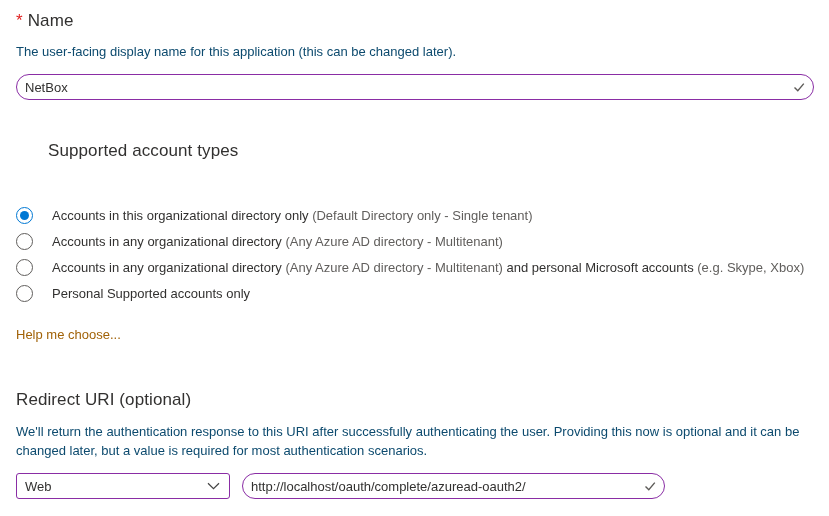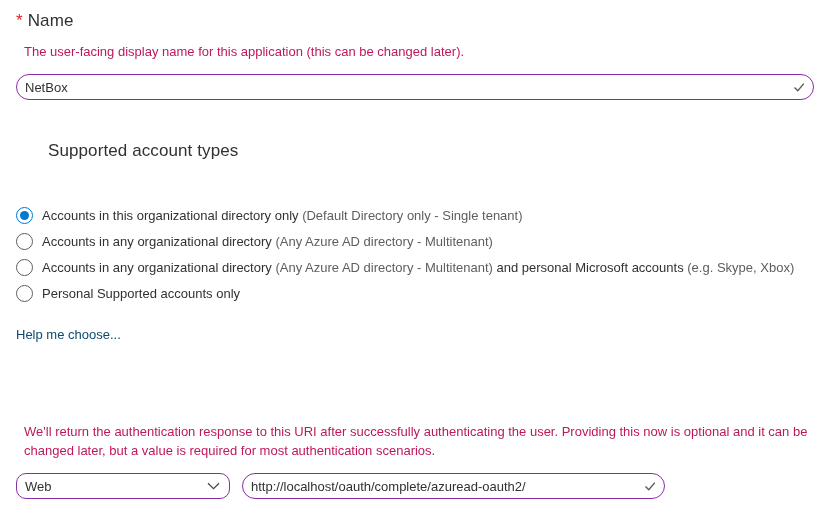--- a/index.html
+++ b/index.html
@@ -12,57 +12,57 @@
   .page{position:relative;width:699px;height:516px;background:#fff;}
 
   .section-title{
     position:absolute;left:16px;
     font-size:17px;font-weight:400;color:#323130;line-height:22px;
     letter-spacing:0.1px;
   }
   .required-star{color:#e02020;margin-right:5px;}
 
   .body-text{
-    position:absolute;left:24px;
-    font-size:13px;line-height:19px;color:#be185d;
+    position:absolute;left:16px;
+    font-size:13px;line-height:19px;color:#0c4a6e;
   }
 
   .input-wrap{position:absolute;box-sizing:border-box;}
   .text-input{
     box-sizing:border-box;width:100%;height:26px;
     border:1px solid #8a2da5;border-radius:13px;background:#fff;
     font-family:"Liberation Sans","DejaVu Sans",sans-serif;
     font-size:13px;color:#323130;padding:0 28px 0 8px;outline:none;
   }
   .input-affix{
     position:absolute;top:0;right:8px;height:26px;
     display:flex;align-items:center;pointer-events:none;
   }
   .input-affix svg{display:block;}
 
   .radio-group{position:absolute;left:16px;top:202px;}
-  .radio-row{display:flex;align-items:center;height:26px;cursor:pointer;}
+  .radio-row{display:flex;align-items:center;height:26px;cursor:pointer;gap:10px;}
   .radio{
     box-sizing:border-box;width:17px;height:17px;border-radius:50%;
     border:1px solid #605e5c;background:#fff;flex:0 0 auto;
     display:flex;align-items:center;justify-content:center;
   }
   .radio.selected{border-color:#0078d4;}
   .radio .dot{width:9px;height:9px;border-radius:50%;background:#0078d4;}
   .radio-label{margin-left:9px;font-size:13px;color:#323130;white-space:nowrap;}
   .radio-label .muted{color:#605e5c;}
 
   .link{
     position:absolute;left:16px;
-    font-size:13px;color:#0c4a6e;text-decoration:none;cursor:pointer;
+    font-size:13px;color:#a16207;text-decoration:none;cursor:pointer;
   }
 
   .select-box{
     position:absolute;box-sizing:border-box;height:26px;
-    border:1px solid #8a2da5;border-radius:10px;background:#fff;
+    border:1px solid #8a2da5;border-radius:3px;background:#fff;
     display:flex;align-items:center;cursor:pointer;
     font-size:13px;color:#323130;padding:0 30px 0 8px;
   }
   .select-box .chevron{
     position:absolute;right:9px;top:0;height:24px;
     display:flex;align-items:center;pointer-events:none;
   }
 </style>
 </head>
 <body>
@@ -103,20 +103,21 @@
         <span class="radio-label"><span>Accounts in any organizational directory </span><span class="muted">(Any Azure AD directory - Multitenant)</span><span> and personal Microsoft accounts </span><span class="muted">(e.g. Skype, Xbox)</span></span>
       </div>
       <div class="radio-row">
         <span class="radio"></span>
         <span class="radio-label"><span>Personal Supported accounts only</span></span>
       </div>
     </div>
 
   <a class="link" style="top:327px;" href="#">Help me choose...</a>
 
+  <div class="section-title" style="top:389px;">Redirect URI (optional)</div>
 
   <div class="body-text" style="top:422px;width:800px;">We'll return the authentication response to this URI after successfully authenticating the user. Providing this now is optional and it can be changed later, but a value is required for most authentication scenarios.</div>
 
   <div class="select-box" style="top:473px;left:16px;width:214px;">
     <span>Web</span>
     <span class="chevron">
       <svg width="13" height="8" viewBox="0 0 13 8" fill="none">
         <path d="M1 1.2 L6.5 6.6 L12 1.2" stroke="#444444" stroke-width="1.2" fill="none"></path>
       </svg>
     </span>

